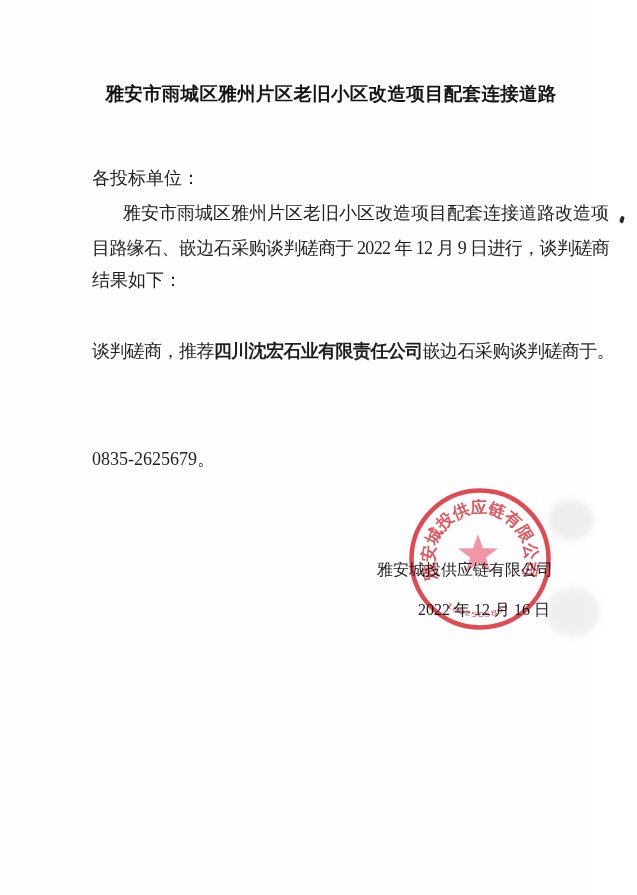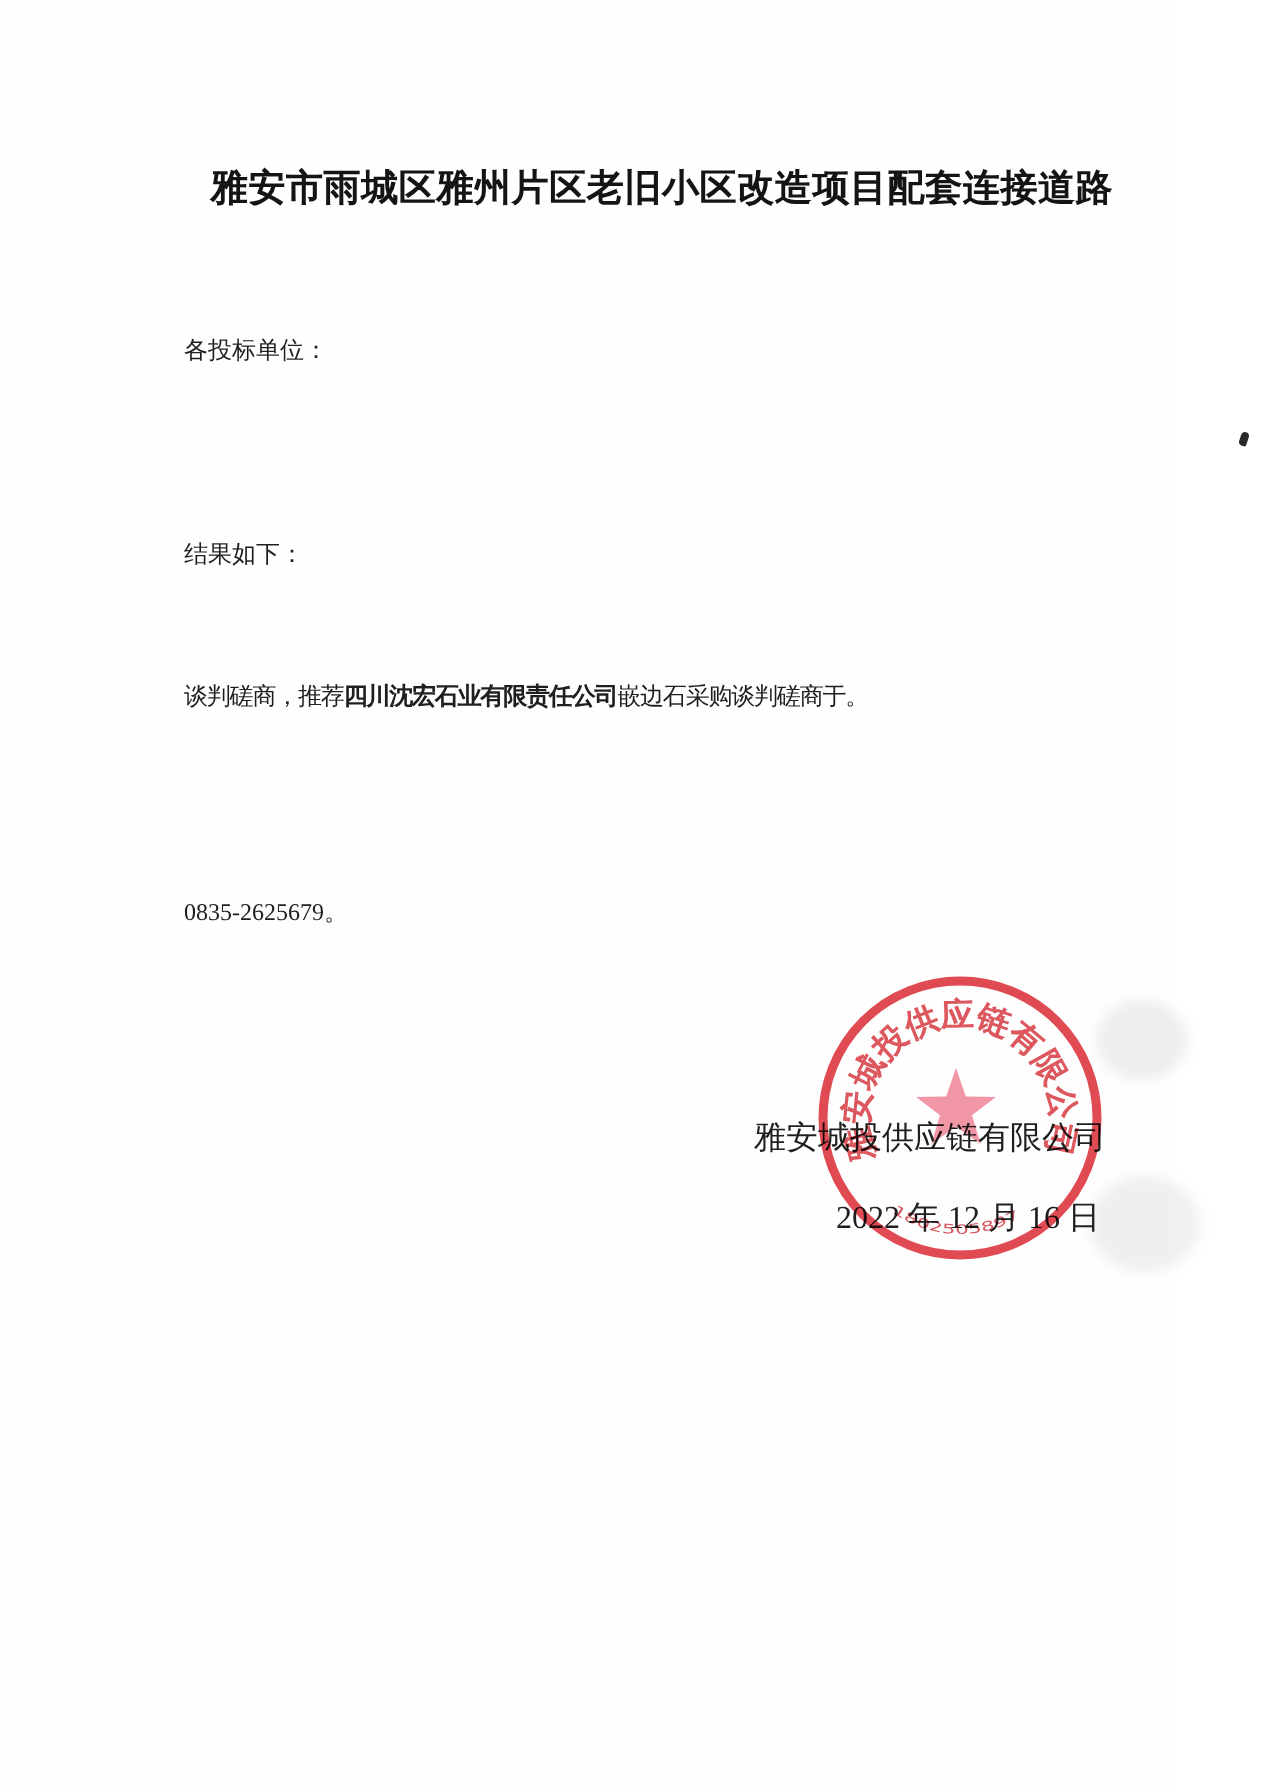--- a/index.html
+++ b/index.html
@@ -10,21 +10,21 @@
     position:relative;
     overflow:hidden;
   }
   .page{
     position:absolute;left:0;top:0;width:587px;height:895px;
     background:#fefefe;
   }
   .line{
     position:absolute;
     white-space:nowrap;
-    font-size:12px;
+    font-size:18px;
     line-height:1;
     color:#1f1f1f;
   }
   .title-line{
     position:absolute;
     left:92px;width:466px;
     text-align:center;
     font-size:18.5px;
     font-weight:700;
     color:#141414;
@@ -60,20 +60,22 @@
 </style>
 </head>
 <body>
 
 <div class="page">
 
   <div class="title-line" style="top:81px">雅安市雨城区雅州片区老旧小区改造项目配套连接道路</div>
 
   <div class="line" style="top:169px;left:92px">各投标单位：</div>
 
+  <div class="line" style="top:204px;left:123px">雅安市雨城区雅州片区老旧小区改造项目配套连接道路改造项</div>
+  <div class="line tight" style="top:239px;left:92px">目路缘石、嵌边石采购谈判磋商于 2022 年 12 月 9 日进行，谈判磋商</div>
   <div class="line" style="top:271px;left:92px">结果如下：</div>
 
   <div class="line tight" style="top:342px;left:92px">
     <span>谈判磋商，推荐</span><b>四川沈宏石业有限责任公司</b><span>嵌边石采购谈判磋商于。</span>
   </div>
 
   <div class="line" style="top:450px;left:92px">0835-2625679。</div>
 
   <div class="smudge s1"></div>
   <div class="smudge s2"></div>

